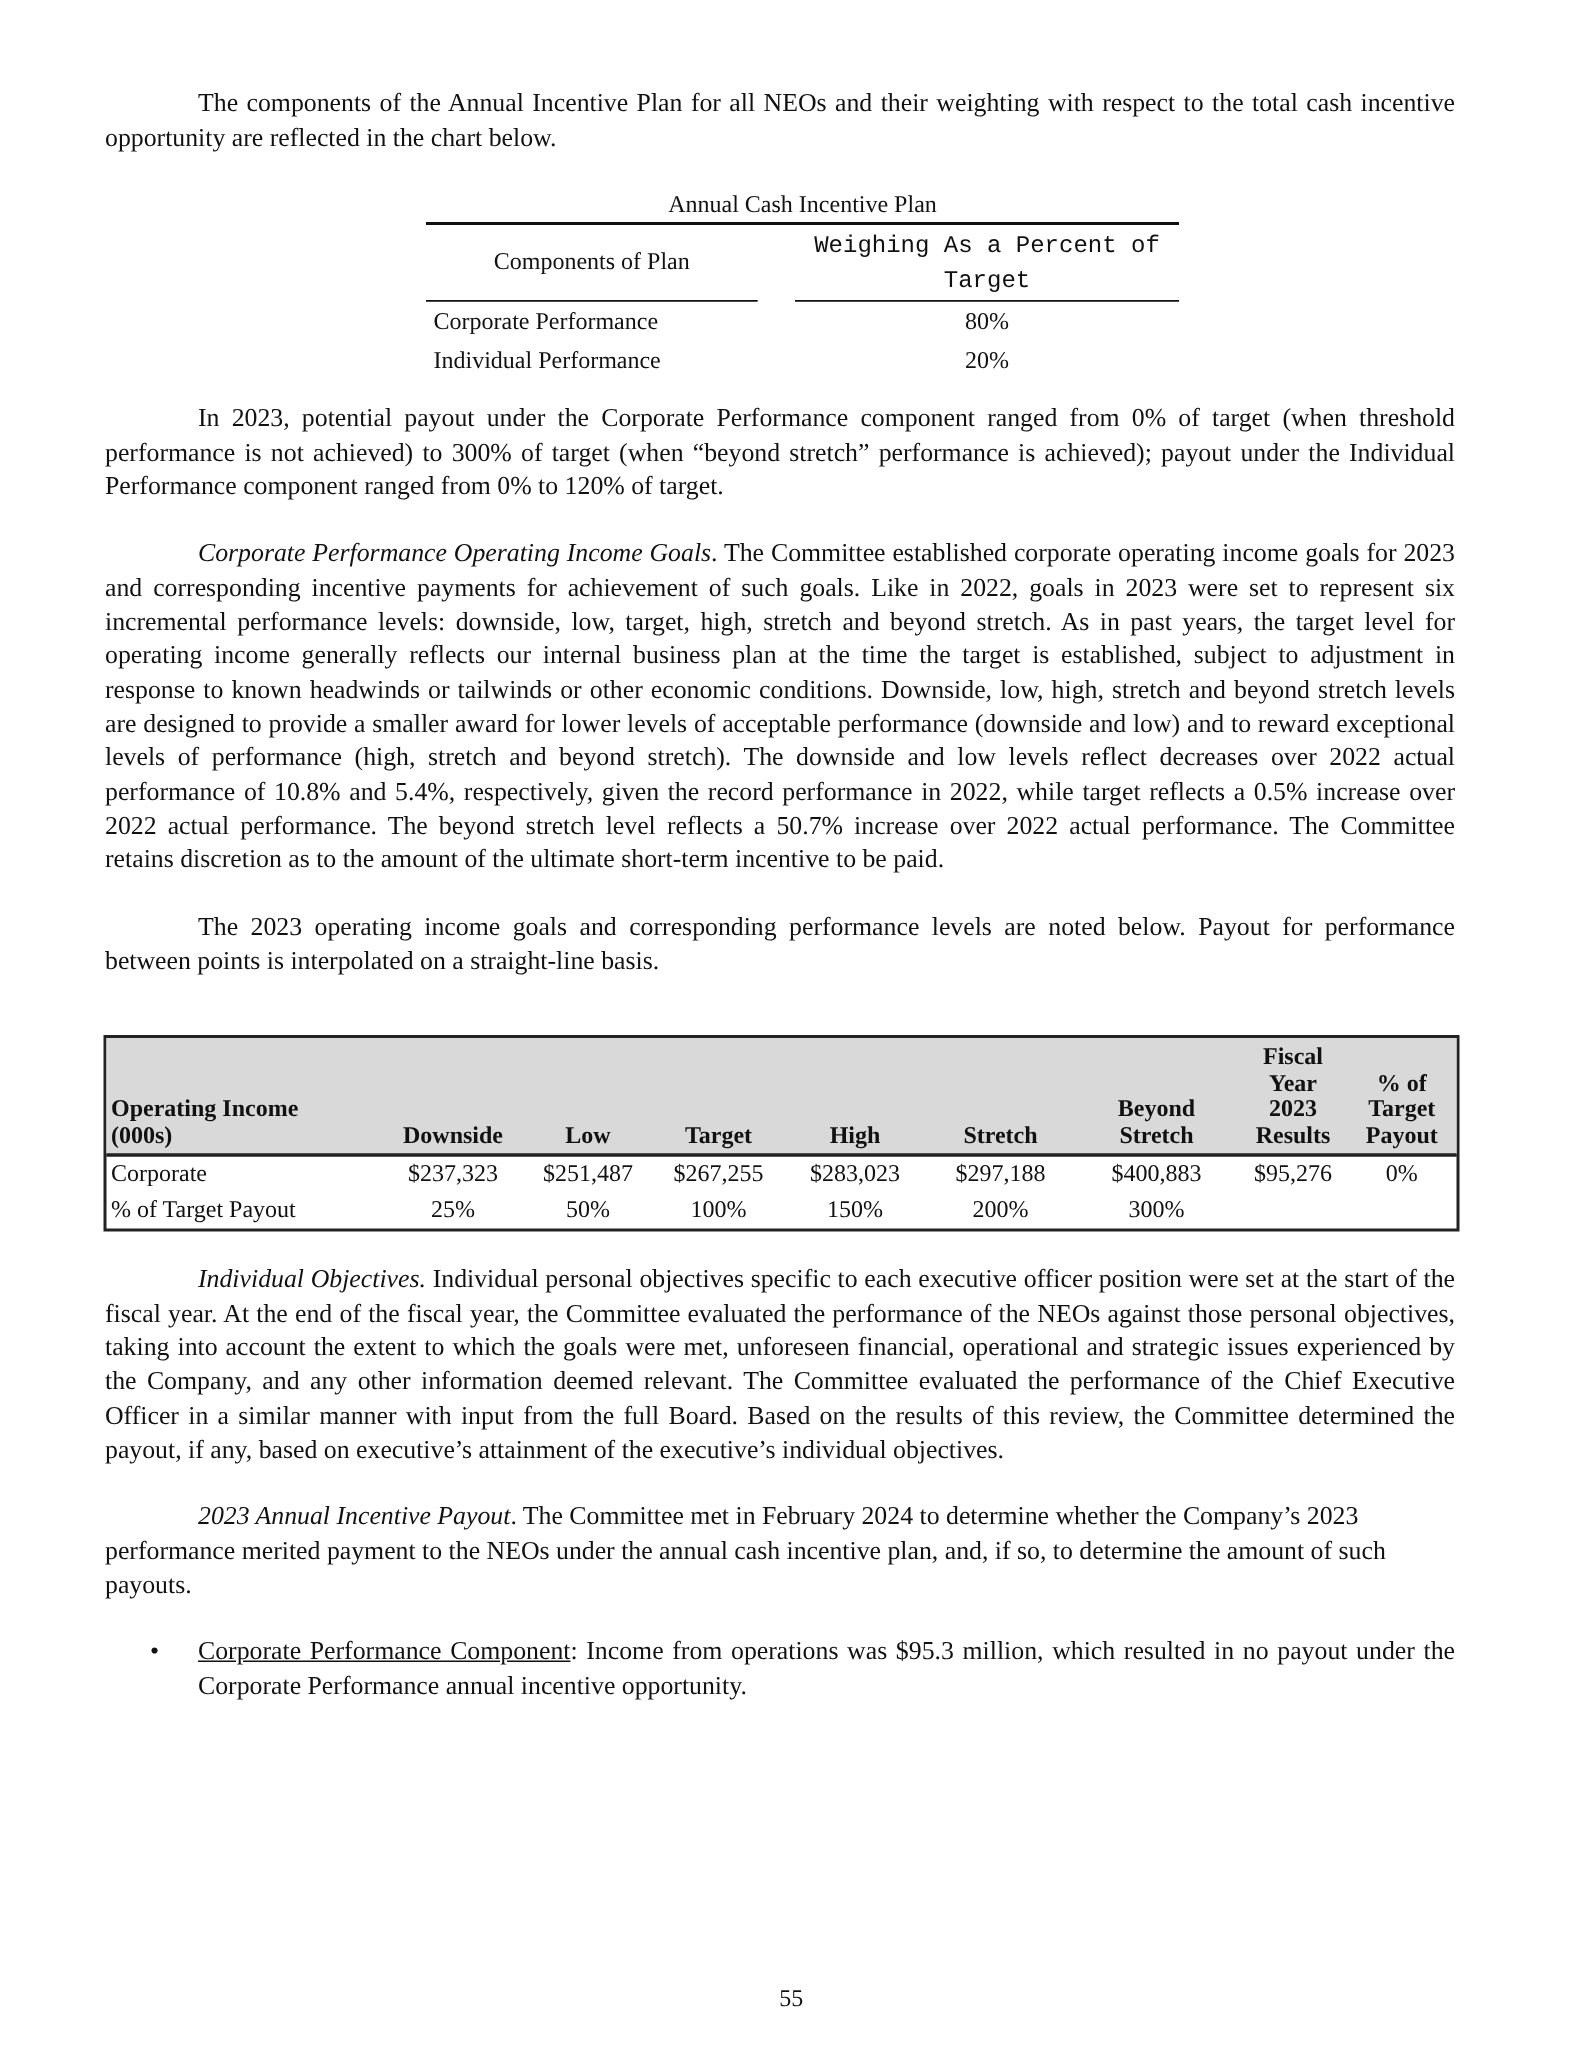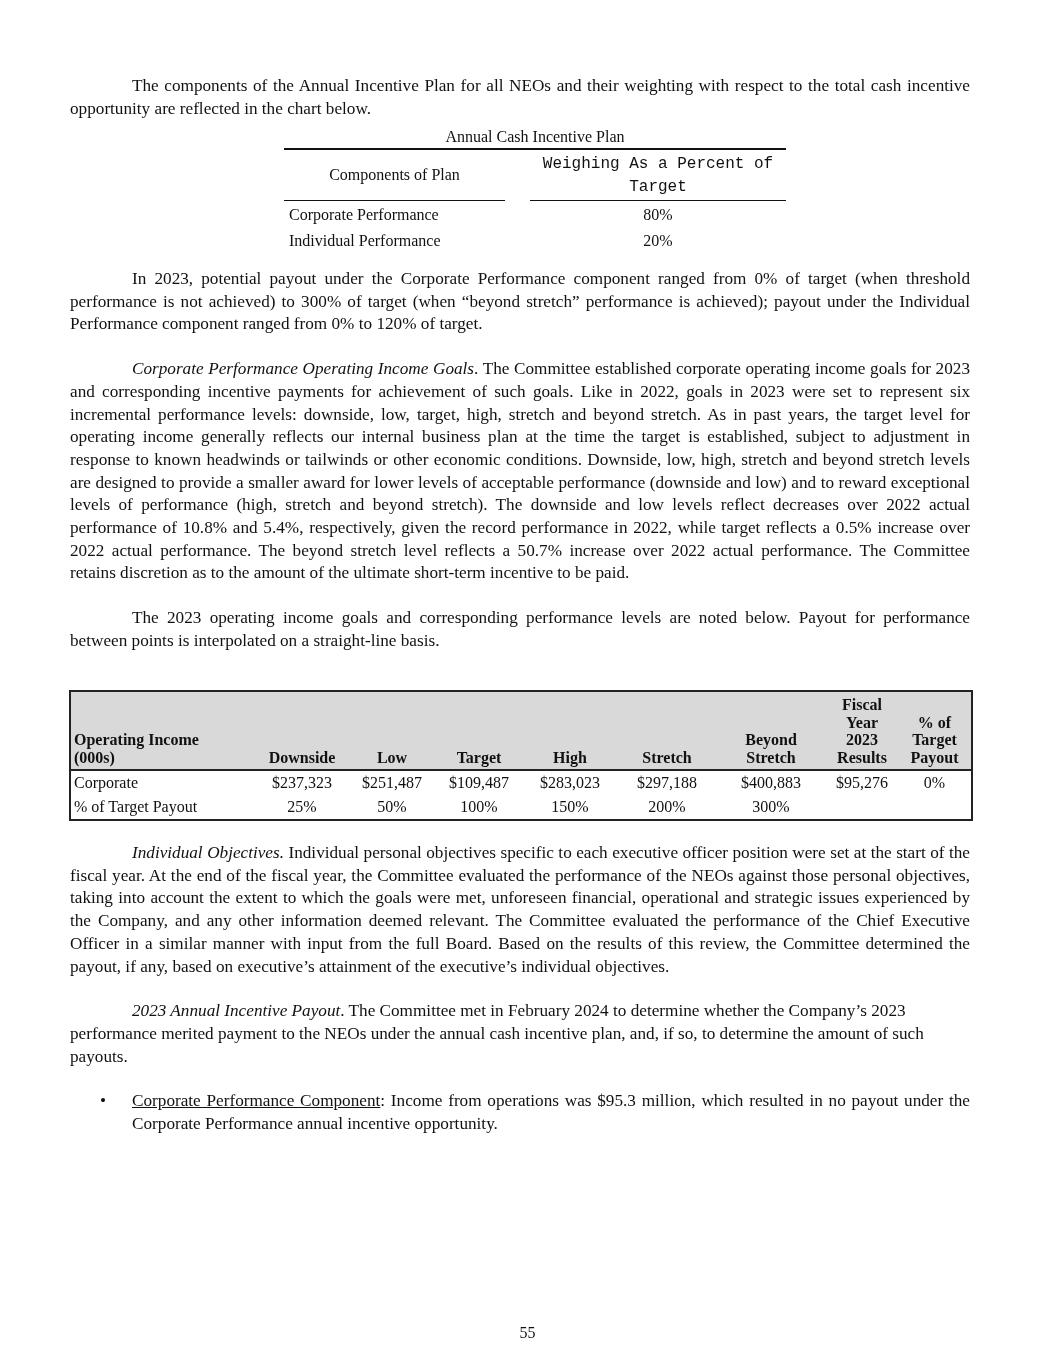--- a/index.html
+++ b/index.html
@@ -1,21 +1,21 @@
 <!DOCTYPE html>
 <html><head>
 <meta charset="utf-8">
 <style>
   html, body { margin: 0; padding: 0; background: #ffffff; }
   body {
     width: 1055px; height: 1365px; position: relative; overflow: hidden;
     font-family: "Liberation Serif", "DejaVu Serif", serif;
     color: #111; font-size: 17.2px; line-height: 22.7px;
   }
-  .page { position: absolute; left: 70px; top: 75px; width: 900px; }
+  .page { position: absolute; left: 70px; top: 58px; width: 900px; }
   p { margin: 0; text-align: justify; }
   .indent { text-indent: 62px; }
   em { font-style: italic; }
   .gap { height: 22px; }
 
   
   .small-table-wrap { position: absolute; left: 284px; top: 127px; width: 502px; }
   .small-title { text-align: center; font-size: 16px; line-height: 20px; border-bottom: 2px solid #111; padding-bottom: 1px; }
   .small-table { width: 100%; border-collapse: collapse; font-size: 16px; }
   .small-table th { font-weight: normal; padding: 3px 0 2px 0; }
@@ -107,21 +107,21 @@
         <th><span>Beyond</span><br><span>Stretch</span></th>
         <th><span>Fiscal</span><br><span>Year</span><br><span>2023</span><br><span>Results</span></th>
         <th><span>% of</span><br><span>Target</span><br><span>Payout</span></th>
       </tr>
     </thead>
     <tbody>
       <tr>
         <td class="label">Corporate</td>
         <td>$237,323</td>
         <td>$251,487</td>
-        <td>$109,487</td>
+        <td>$267,255</td>
         <td>$283,023</td>
         <td>$297,188</td>
         <td>$400,883</td>
         <td>$95,276</td>
         <td>0%</td>
       </tr>
       <tr>
         <td class="label">% of Target Payout</td>
         <td>25%</td>
         <td>50%</td>

